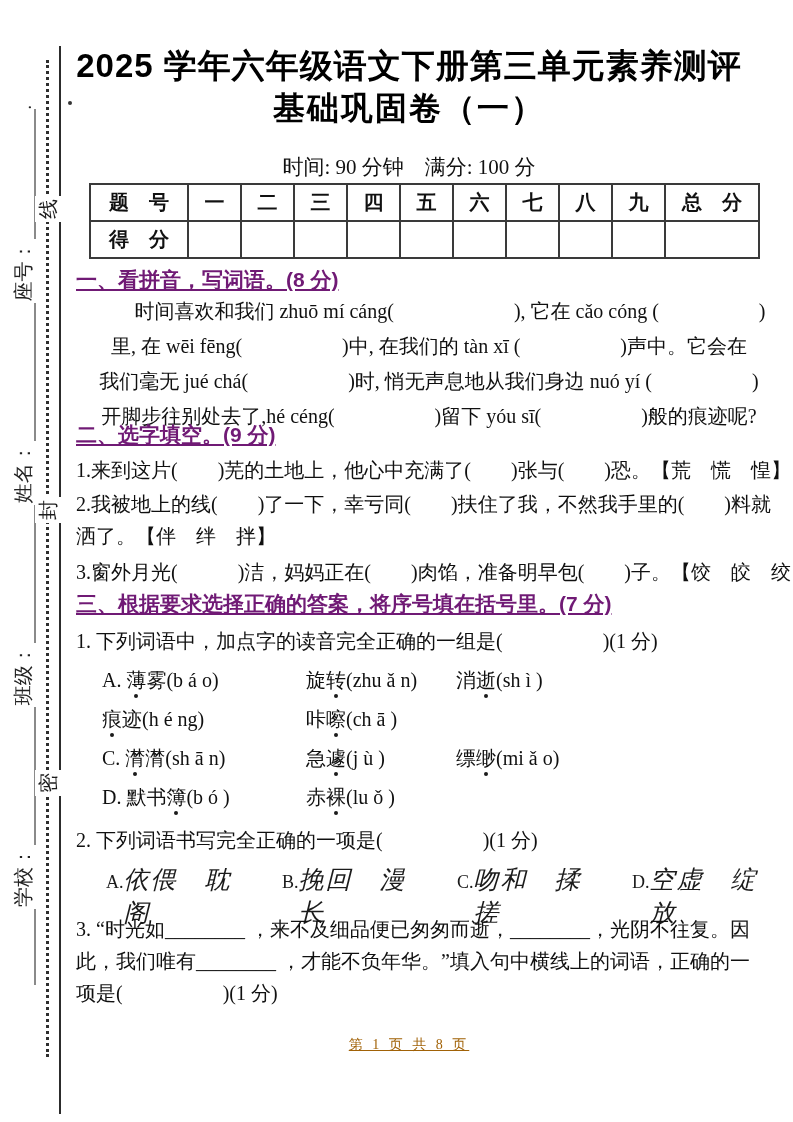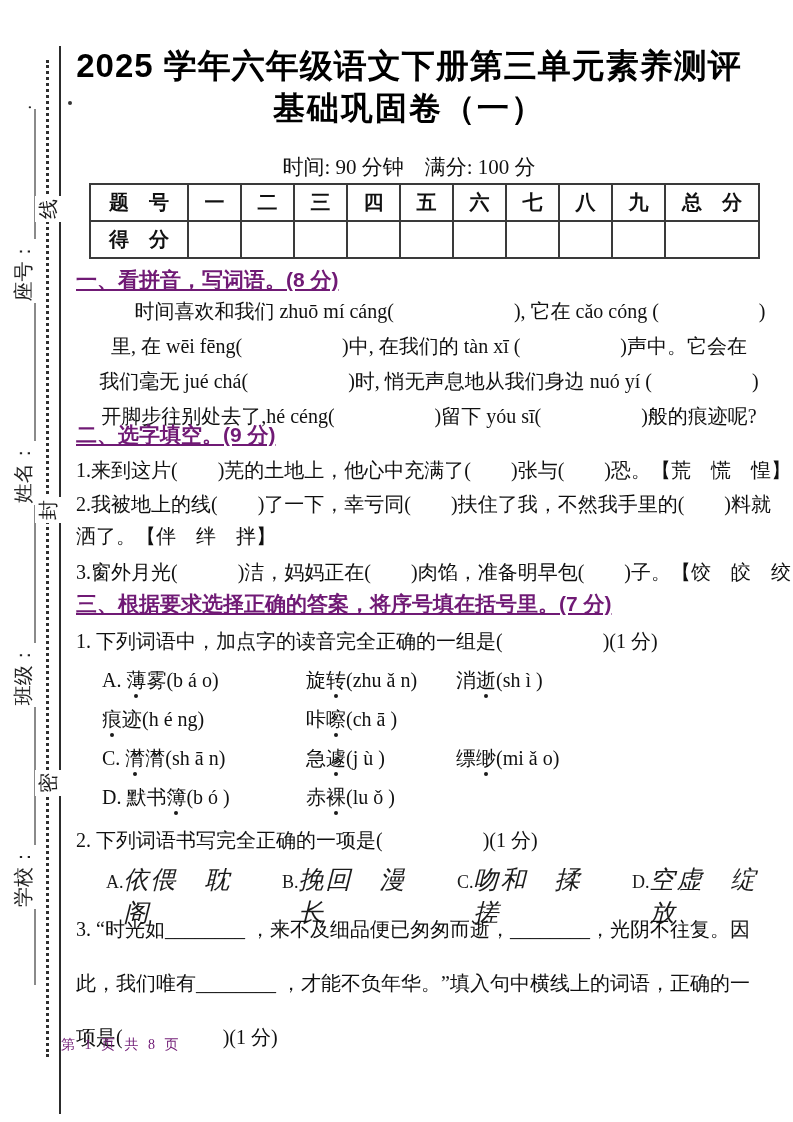--- a/index.html
+++ b/index.html
@@ -56,25 +56,25 @@
   .opt-row{display:grid;grid-template-columns:204px 150px auto;height:39px;align-items:center;
            padding-left:26px;font-size:20px;color:#101010;}
   .opt-rows{margin-top:5px;}
   .dz{position:relative;display:inline-block;}
   .dz::after{content:"";position:absolute;left:50%;transform:translateX(-50%);bottom:-4px;
              width:4px;height:4px;border-radius:50%;background:#1b1b1b;}
   .q2-opts{display:flex;align-items:baseline;gap:26px;padding-left:30px;margin-top:8px;height:36px;}
   .q2-pair{display:flex;align-items:baseline;}
   .q2-label{font-size:18px;}
   .script-word{font-size:25px;font-style:italic;font-family:"DejaVu Serif",serif;letter-spacing:2px;}
-  .q3-line{font-size:20px;line-height:32px;white-space:nowrap;color:#101010;margin-top:22px;}
+  .q3-line{font-size:20px;line-height:32px;white-space:nowrap;color:#101010;}
   .q3-first{margin-top:14px;}
   .q3-opts{display:flex;gap:70px;padding-left:26px;margin-top:14px;font-size:20px;white-space:nowrap;color:#101010;}
 
-  .footer{position:absolute;left:0;top:1036px;width:696px;font-size:14px;color:#701a75;letter-spacing:3px;}
+  .footer{position:absolute;left:0;top:1036px;width:696px;text-align:center;font-size:14px;color:#a16207;letter-spacing:3px;text-decoration:underline;}
 </style>
 </head>
 <body>
 
 <div class="page">
 
   <div class="margin-fields">
     <span class="blank-line bl-lead"></span>
     <span class="margin-label">学校：</span>
     <span class="blank-line bl-mid"></span>

